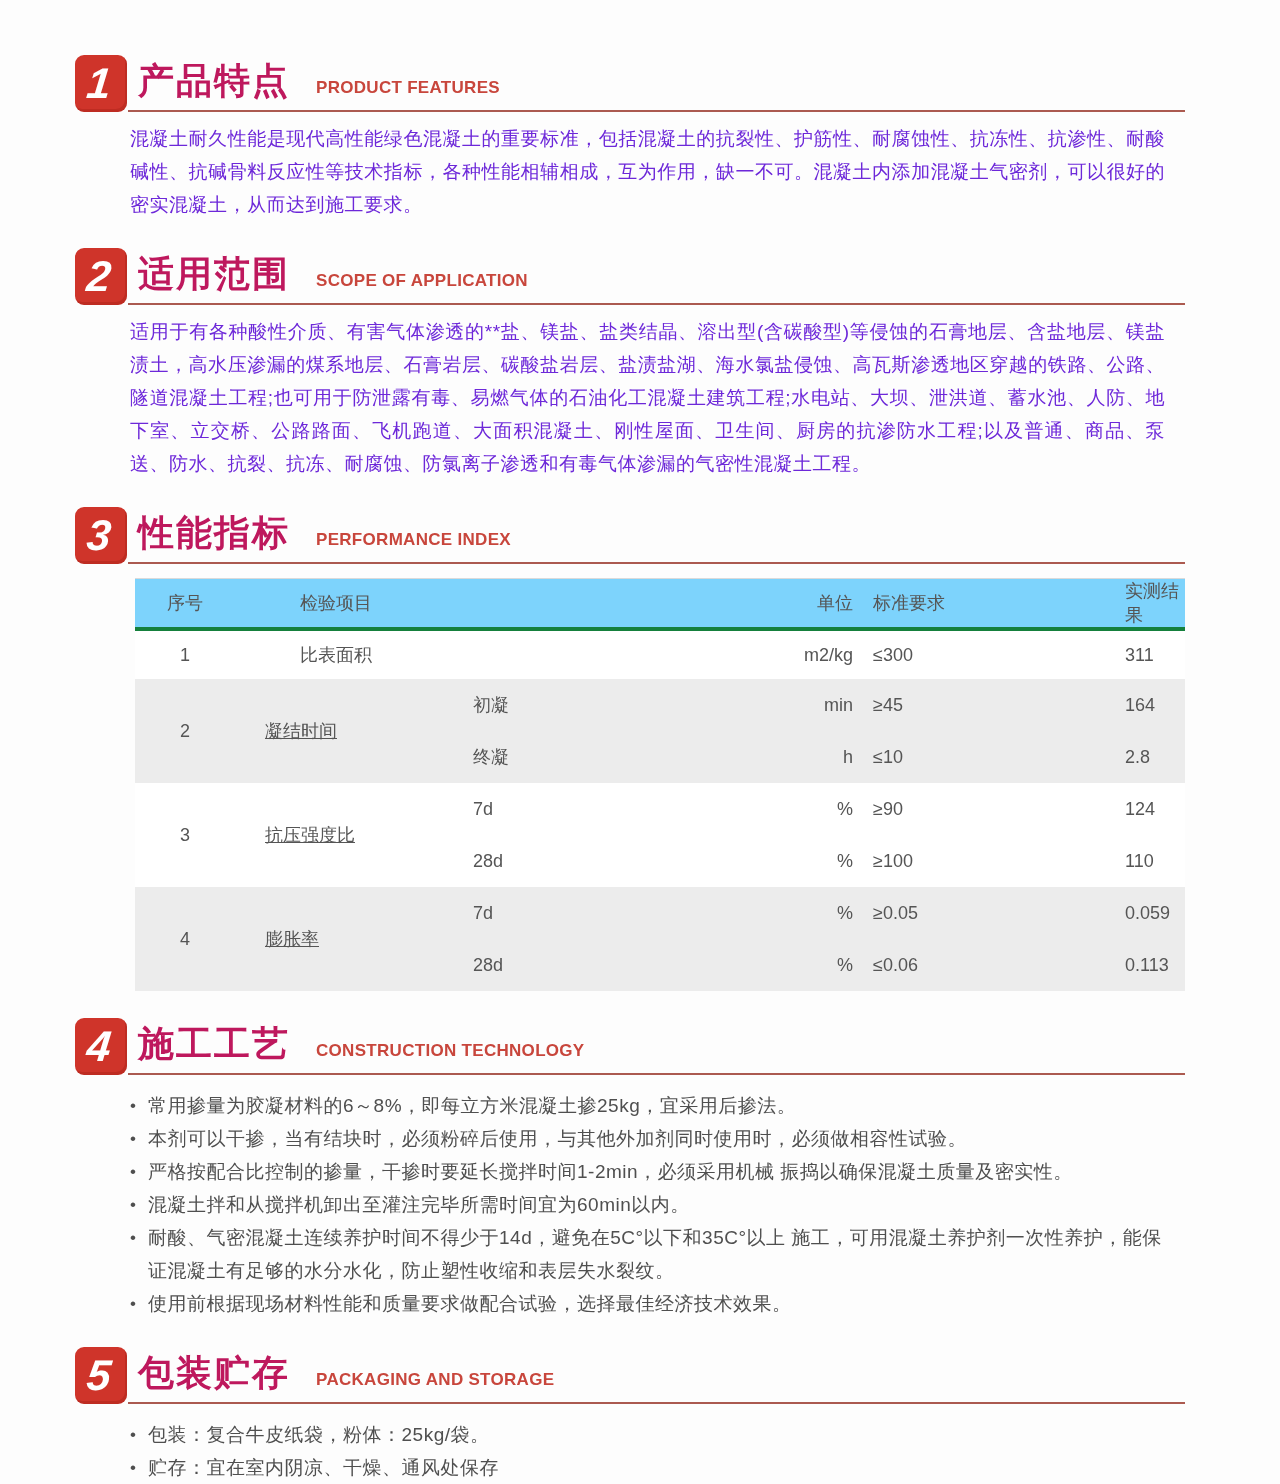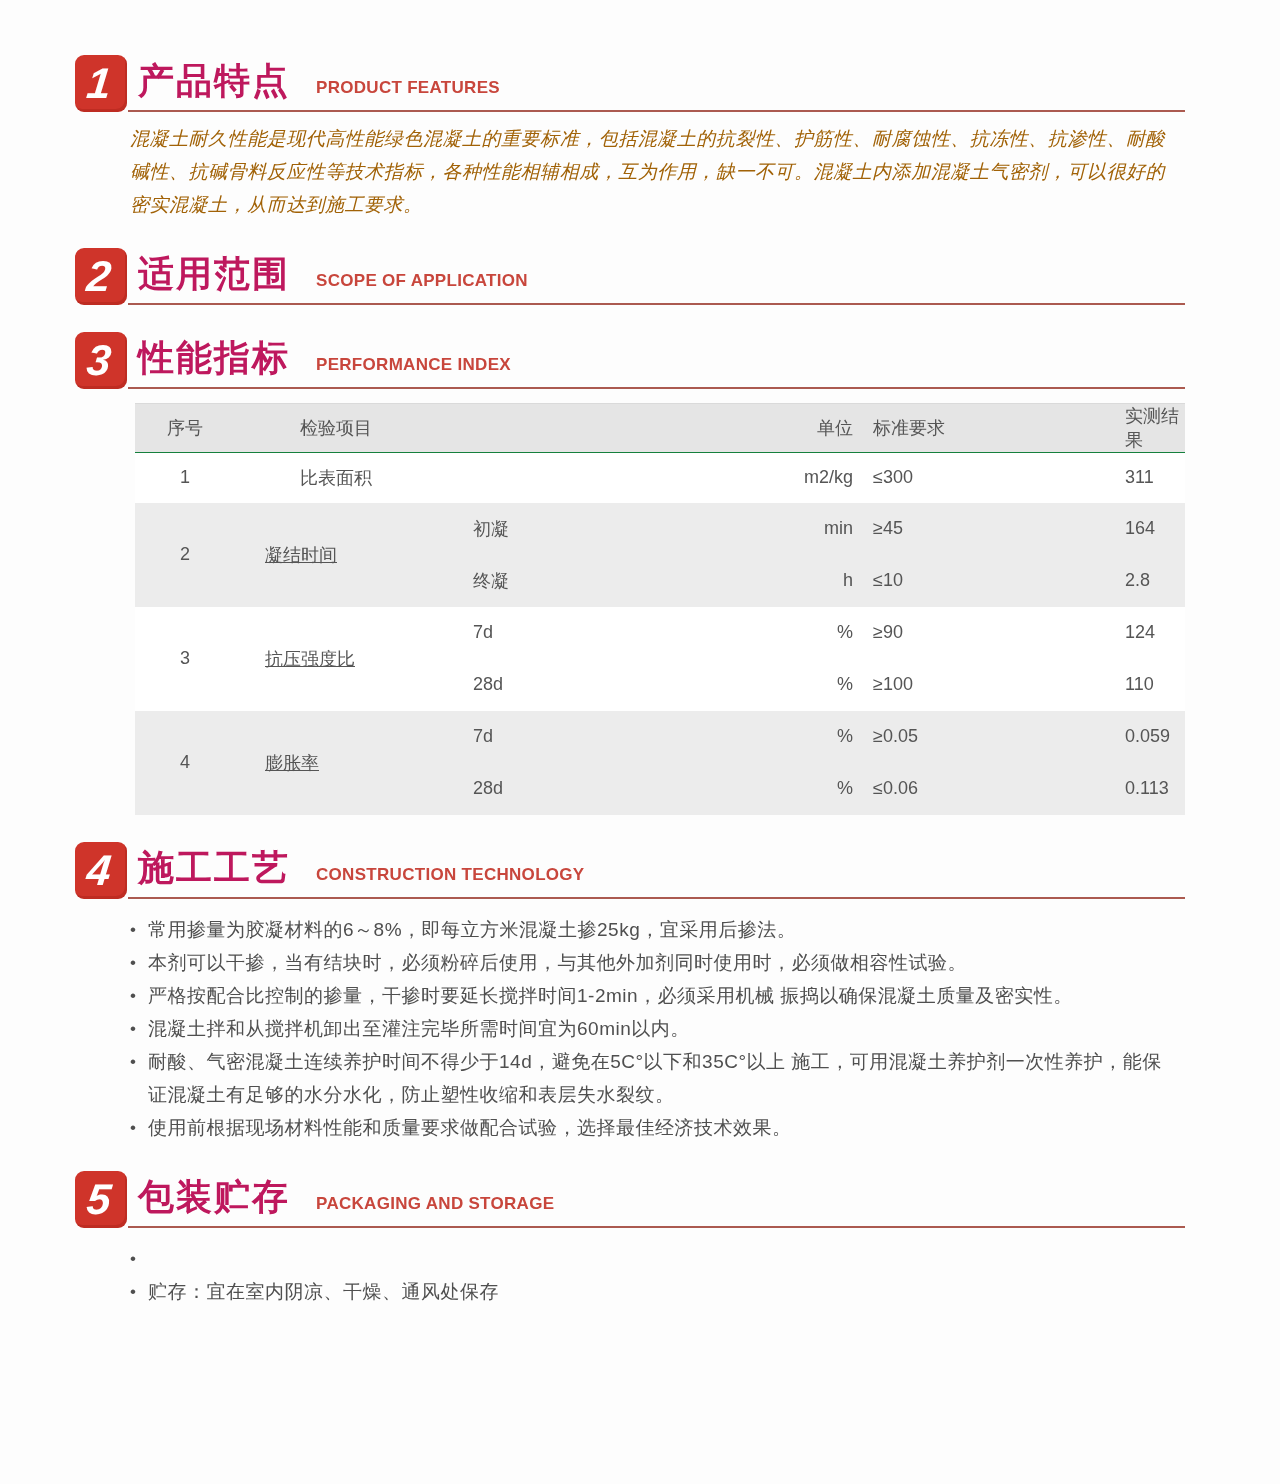--- a/index.html
+++ b/index.html
@@ -70,24 +70,23 @@
     margin-left: 26px;
     letter-spacing: 0.3px;
     line-height: 1;
   }
 
   
   .body-text {
     margin: 10px 20px 0 55px;
     font-size: 19px;
     line-height: 33px;
-    color: #a16207;
+    color: #6d28d9;
     text-align: justify;
     letter-spacing: 0.5px;
-    font-style: italic;
   }
 
   
   .bullets {
     list-style: none;
     margin: 14px 10px 0 55px;
     padding: 0;
   }
   .bullets li {
     display: flex;
@@ -109,21 +108,21 @@
     margin: 14px 0 0 60px;
     width: calc(100% - 60px);
     font-size: 18px;
     color: #555555;
     border-top: 1px solid #dadada;
   }
   .perf-table th, .perf-table td {
     font-weight: normal;
     padding: 0;
   }
-  .perf-table thead tr { height: 40px; background: #e5e5e5; border-bottom: 1px solid #15803d; }
+  .perf-table thead tr { height: 40px; background: #7dd3fc; border-bottom: 4px solid #15803d; }
   .perf-table tr.r-single { height: 50px; background: #ffffff; }
   .perf-table tr.r-sub { height: 52px; }
   .perf-table tr.stripe { background: #ececec; }
   .perf-table tr.white { background: #ffffff; }
 
   .c-no   { width: 100px; text-align: center; }
   .c-item { width: 190px; text-align: left; padding-left: 30px !important; text-decoration: underline; }
   .c-item-span { text-align: left; padding-left: 65px !important; }
   .c-sub  { width: 140px; text-align: left; padding-left: 18px !important; }
   .c-unit { width: 215px; text-align: right; padding-left: 25px !important; }
@@ -151,20 +150,21 @@
   <div class="section">
     <div class="sec-header">
       <div class="badge">
         <span class="badge-num">2</span>
       </div>
       <div class="title-wrap">
         <span class="cn-title">适用范围</span>
         <span class="en-title">SCOPE OF APPLICATION</span>
       </div>
     </div>
+    <p class="body-text">适用于有各种酸性介质、有害气体渗透的**盐、镁盐、盐类结晶、溶出型(含碳酸型)等侵蚀的石膏地层、含盐地层、镁盐渍土，高水压渗漏的煤系地层、石膏岩层、碳酸盐岩层、盐渍盐湖、海水氯盐侵蚀、高瓦斯渗透地区穿越的铁路、公路、隧道混凝土工程;也可用于防泄露有毒、易燃气体的石油化工混凝土建筑工程;水电站、大坝、泄洪道、蓄水池、人防、地下室、立交桥、公路路面、飞机跑道、大面积混凝土、刚性屋面、卫生间、厨房的抗渗防水工程;以及普通、商品、泵送、防水、抗裂、抗冻、耐腐蚀、防氯离子渗透和有毒气体渗漏的气密性混凝土工程。</p>
   </div>
 
   <div class="section">
     <div class="sec-header">
       <div class="badge">
         <span class="badge-num">3</span>
       </div>
       <div class="title-wrap">
         <span class="cn-title">性能指标</span>
         <span class="en-title">PERFORMANCE INDEX</span>
@@ -282,20 +282,21 @@
         <span class="badge-num">5</span>
       </div>
       <div class="title-wrap">
         <span class="cn-title">包装贮存</span>
         <span class="en-title">PACKAGING AND STORAGE</span>
       </div>
     </div>
     <ul class="bullets">
       <li>
           <span class="dot">•</span>
+          <span>包装：复合牛皮纸袋，粉体：25kg/袋。</span>
         </li>
       <li>
           <span class="dot">•</span>
           <span>贮存：宜在室内阴凉、干燥、通风处保存</span>
         </li>
     </ul>
   </div>
 
 </div>
 

